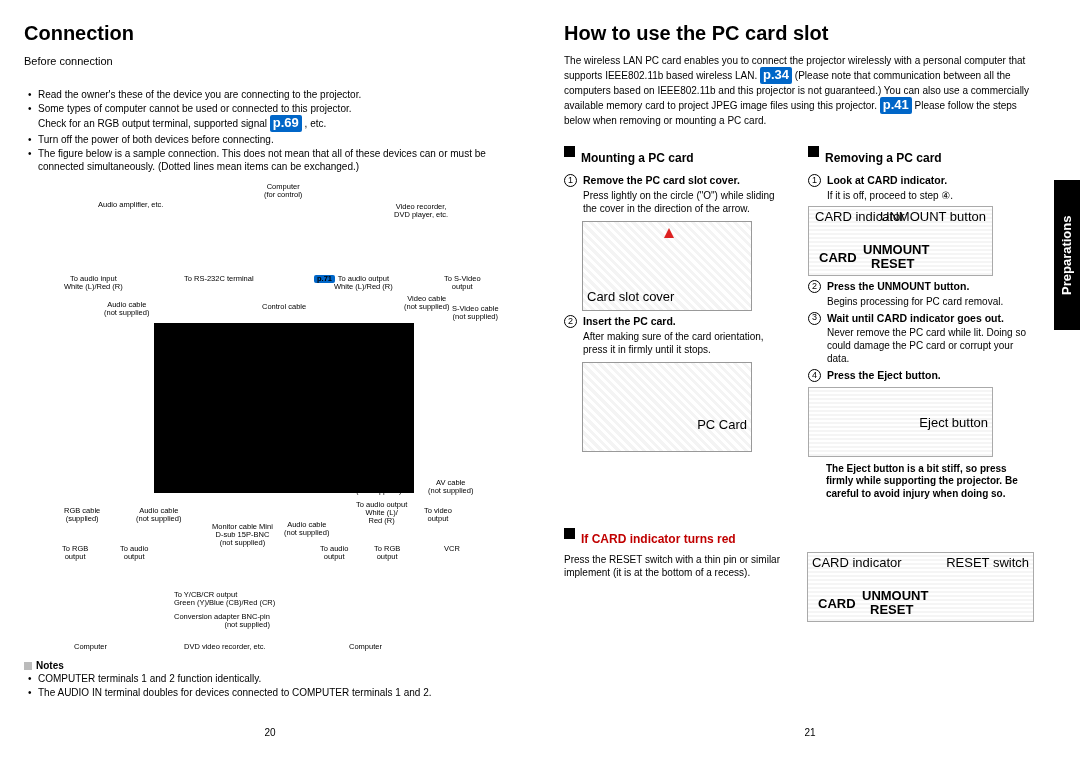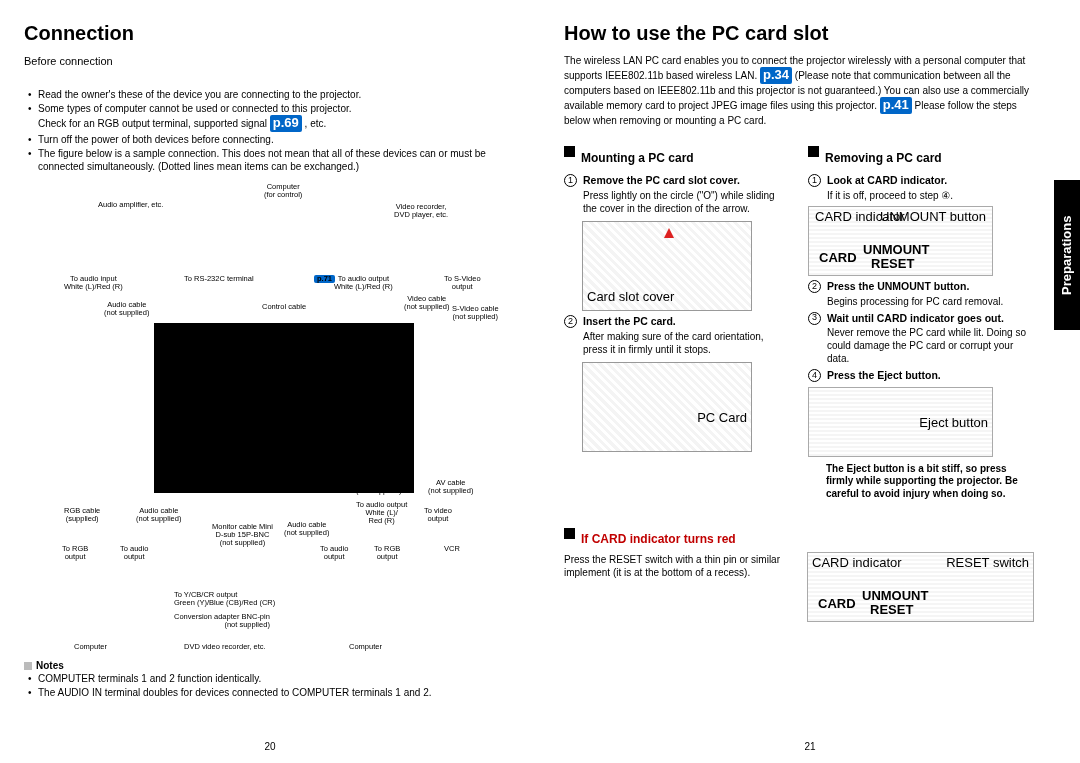--- a/index.html
+++ b/index.html
@@ -88,21 +88,21 @@
     right:0; top:180px;
     width:26px; height:150px;
     background:#000; color:#fff;
     writing-mode:vertical-rl;
     text-align:center;
     font-size:13px; font-weight:bold;
     display:flex; align-items:center; justify-content:center;
     transform: rotate(180deg);
   }
   .eject-note { font-weight:bold; font-size:10px; margin-left:18px; margin-top:6px; line-height:1.25;}
-  .pgno { position:absolute; bottom:10px; left:50%; transform:translateX(-50%); font-size:10px;}
+  .pgno { position:absolute; bottom:24px; left:50%; transform:translateX(-50%); font-size:10px;}
   .small-illus{
     width:185px;height:70px;margin:4px 0 2px 0;
     background:repeating-linear-gradient(0deg,#f5f5f5,#f5f5f5 2px,#fff 2px,#fff 4px);
     border:1px solid #aaa;position:relative;font-size:7px;
   }
 </style>
 </head>
 <body>
 
 <div class="spread">
@@ -203,21 +203,21 @@
         </div>
 
         <div class="step">
           <div class="circ">2</div>
           <div class="step-body">
             <div class="step-title">Insert the PC card.</div>
             <div class="step-text">After making sure of the card orientation, press it in firmly until it stops.</div>
           </div>
         </div>
         <div class="illus">
-          <span class="illus-label" style="right:4px;bottom:24px;">PC Card</span>
+          <span class="illus-label" style="right:4px;bottom:17px;">PC Card</span>
         </div>
       </div>
 
       <div class="col">
         <div class="sec-head">
             <span class="blk"></span>
           <h3>Removing a PC card</h3>
           </div>
 
         <div class="step">

